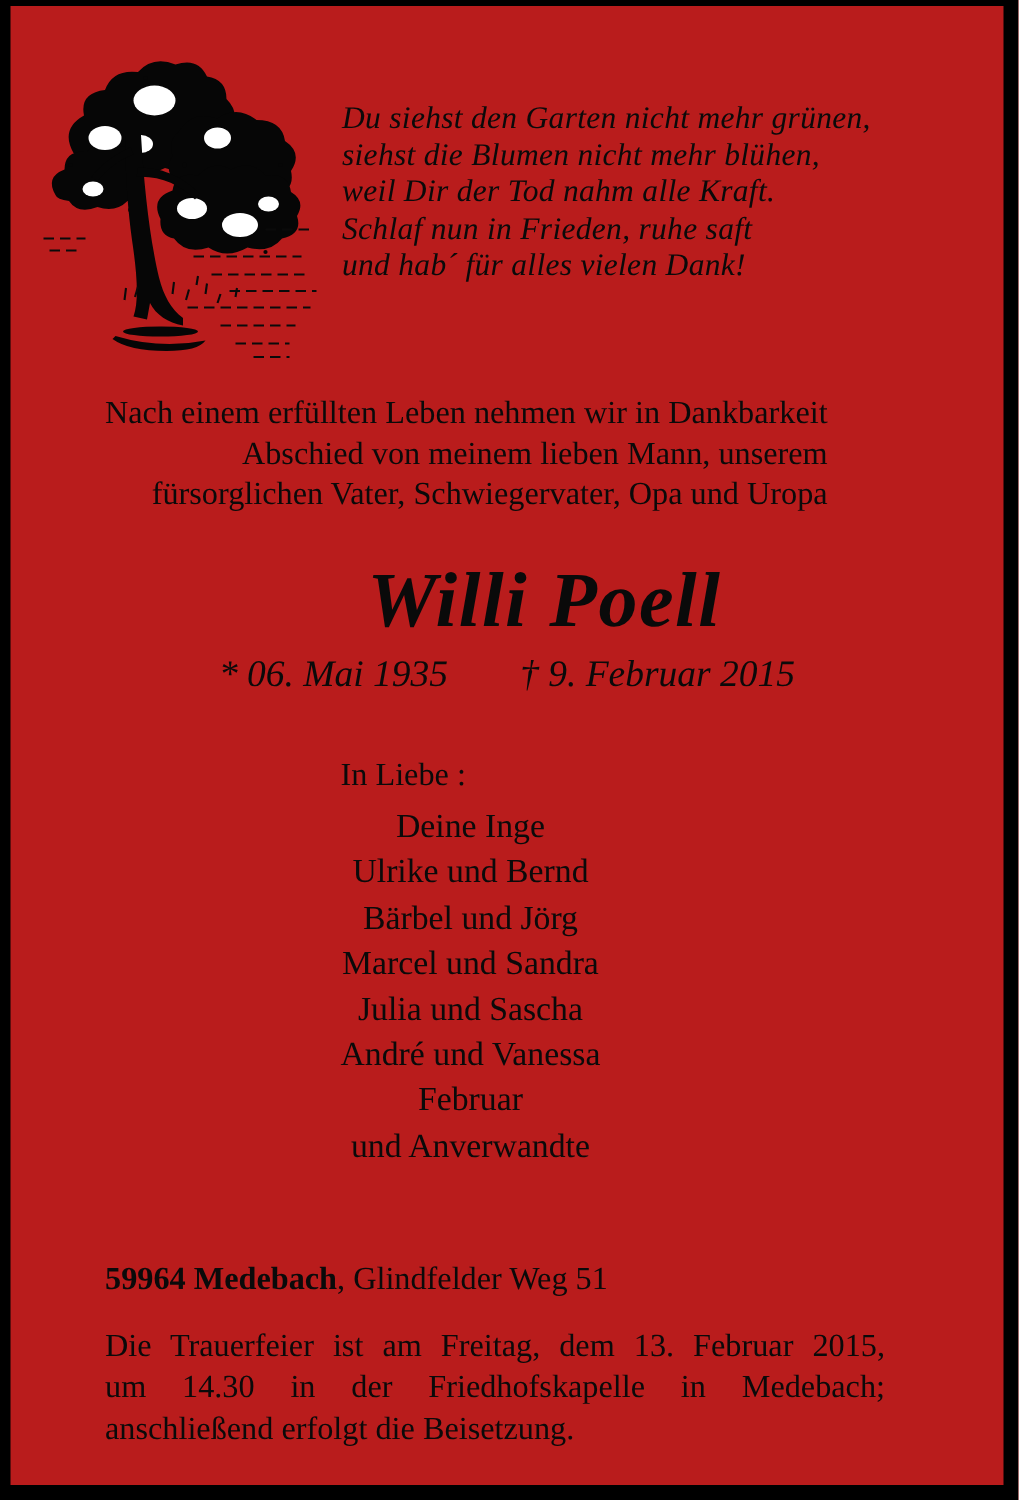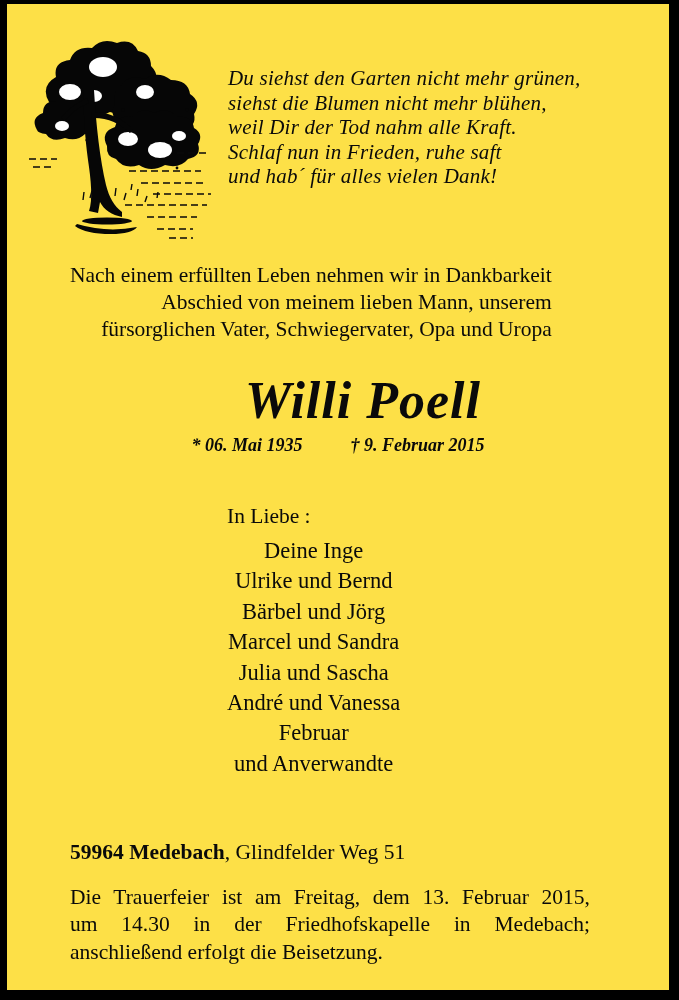--- a/index.html
+++ b/index.html
@@ -3,21 +3,21 @@
 <meta charset="utf-8">
 <style>
   html, body { margin: 0; padding: 0; background: #e8e8e8; }
   * { box-sizing: border-box; }
 
   .page {
     position: relative;
     width: 679px;
     height: 1000px;
     margin: 0 auto;
-    background: #fde047;
+    background: #b91c1c;
     border-style: solid;
     border-color: #000000;
     border-width: 4px 10px 10px 7px; 
     font-family: "Liberation Serif", "DejaVu Serif", serif;
     color: #0a0a0a;
     overflow: hidden;
   }
 
   .abs { position: absolute; }
 
@@ -55,22 +55,22 @@
     line-height: 1.1;
     margin-left: 28px;
   }
 
   
   .dates-row {
     left: 0; right: 0; top: 431px;
     display: flex;
     justify-content: center;
     gap: 48px;
-    font-size: 18px;
-    font-weight: bold;
+    font-size: 25px;
+    font-weight: normal;
     font-style: italic;
     line-height: 1.2;
   }
 
   
   .salutation {
     left: 220px; top: 499px;
     font-size: 21.5px;
     line-height: 26px;
   }

